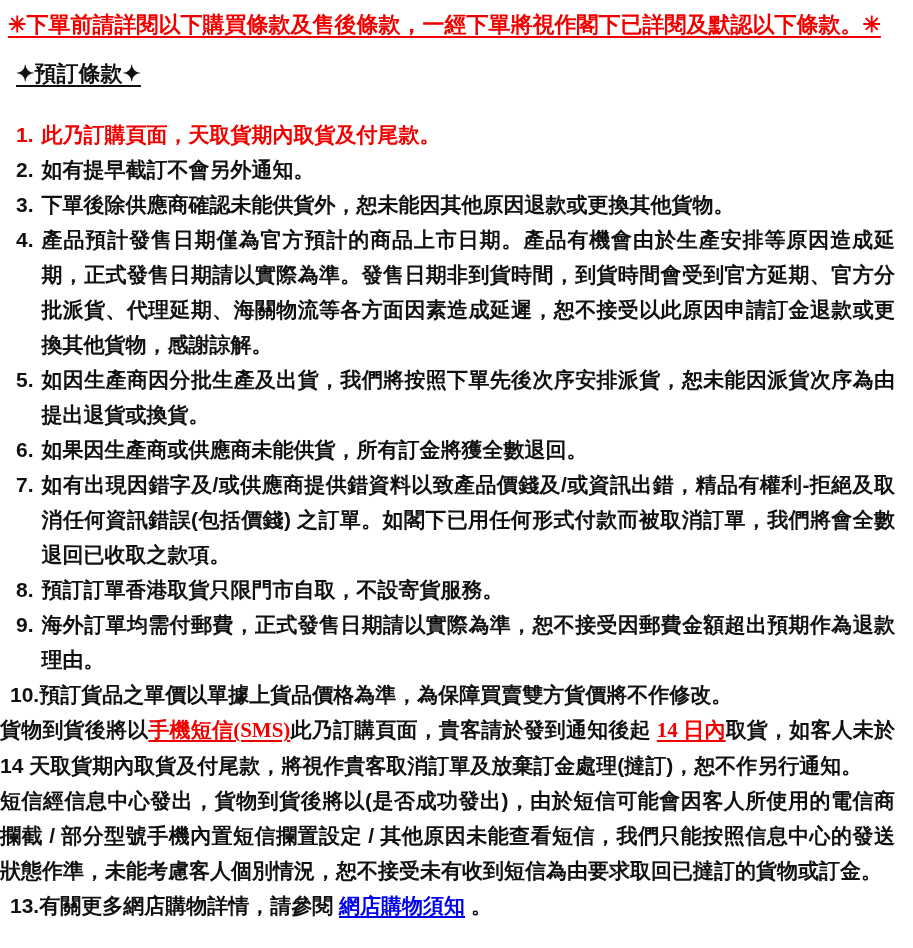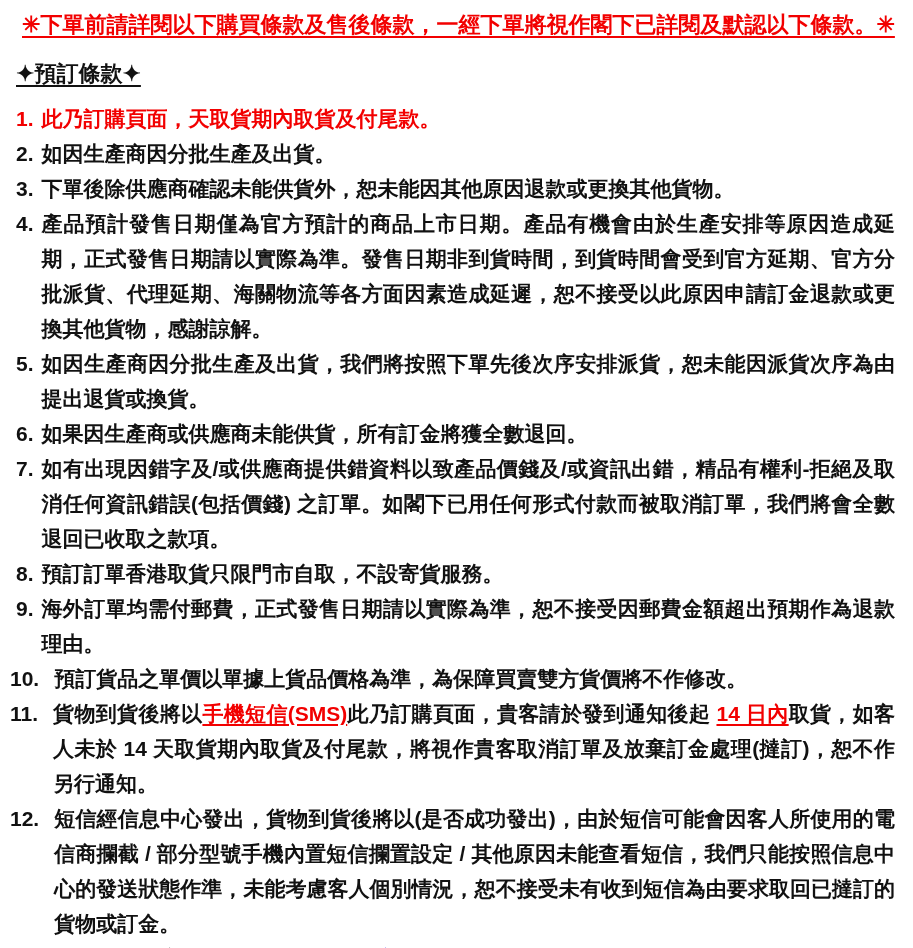--- a/index.html
+++ b/index.html
@@ -10,31 +10,31 @@
   html,body{margin:0;padding:0;background:#ffffff;}
   body{
     width:913px;
     min-height:948px;
     font-family:"Liberation Sans", sans-serif;
     font-weight:700;
     color:var(--text-black);
     -webkit-font-smoothing:antialiased;
   }
   .banner{
-    margin:10px 18px 0 22px;
+    margin:10px 18px 0 8px;
     font-size:22px;
     line-height:1.35;
     color:var(--alert-red);
     text-decoration:underline;
     text-underline-offset:4px;
     text-decoration-thickness:2px;
   }
   .section-title{
     display:inline-block;
-    margin:21px 0 0 16px;
+    margin:21px 0 16px 16px;
     font-size:22px;
     line-height:1.2;
     color:var(--text-black);
     text-decoration:underline;
     text-underline-offset:4px;
     text-decoration-thickness:2px;
   }
   .terms{margin-top:14px;}
   .item{
     display:flex;
@@ -42,32 +42,33 @@
     line-height:35px;
     padding-right:18px;
   }
   .item .num{
     flex:0 0 auto;
     padding-left:16px;
     margin-right:8px;
   }
   .item.d2 .num{
     padding-left:10px;
-    margin-right:15px;
+    margin-right:0;
   }
   .item .txt{
     flex:1 1 auto;
     text-align:justify;
   }
   .item.red{color:var(--alert-red);}
   .red-ul{
     color:var(--alert-red);
     text-decoration:underline;
     text-underline-offset:3px;
     text-decoration-thickness:2px;
+    font-family:Liberation Serif, serif;
   }
   .link{
     color:var(--link-blue);
     text-decoration:underline;
     text-underline-offset:3px;
     cursor:pointer;
   }
 </style>
 </head>
 <body>
@@ -80,21 +81,21 @@
 
 <div class="terms">
 
   <div class="item red">
     <span class="num">1.</span>
     <span class="txt">此乃訂購頁面，天取貨期內取貨及付尾款。</span>
   </div>
 
   <div class="item">
     <span class="num">2.</span>
-    <span class="txt">如因生產商因分批生產及出貨。</span>
+    <span class="txt">如有提早截訂不會另外通知。</span>
   </div>
 
   <div class="item">
     <span class="num">3.</span>
     <span class="txt">下單後除供應商確認未能供貨外，恕未能因其他原因退款或更換其他貨物。</span>
   </div>
 
   <div class="item">
     <span class="num">4.</span>
     <span class="txt">產品預計發售日期僅為官方預計的商品上市日期。產品有機會由於生產安排等原因造成延期，正式發售日期請以實際為準。發售日期非到貨時間，到貨時間會受到官方延期、官方分批派貨、代理延期、海關物流等各方面因素造成延遲，恕不接受以此原因申請訂金退款或更換其他貨物，感謝諒解。</span>
@@ -124,26 +125,24 @@
     <span class="num">9.</span>
     <span class="txt">海外訂單均需付郵費，正式發售日期請以實際為準，恕不接受因郵費金額超出預期作為退款理由。</span>
   </div>
 
   <div class="item d2">
     <span class="num">10.</span>
     <span class="txt">預訂貨品之單價以單據上貨品價格為準，為保障買賣雙方貨價將不作修改。</span>
   </div>
 
   <div class="item d2">
-    <span class="num">11.</span>
     <span class="txt"><span>貨物到貨後將以</span><span class="red-ul">手機短信(SMS)</span><span>此乃訂購頁面，貴客請於發到通知後起 </span><span class="red-ul">14 日內</span><span>取貨，如客人未於 14 天取貨期內取貨及付尾款，將視作貴客取消訂單及放棄訂金處理(撻訂)，恕不作另行通知。</span></span>
   </div>
 
   <div class="item d2">
-    <span class="num">12.</span>
     <span class="txt">短信經信息中心發出，貨物到貨後將以(是否成功發出)，由於短信可能會因客人所使用的電信商攔截 / 部分型號手機內置短信攔置設定 / 其他原因未能查看短信，我們只能按照信息中心的發送狀態作準，未能考慮客人個別情況，恕不接受未有收到短信為由要求取回已撻訂的貨物或訂金。</span>
   </div>
 
   <div class="item d2">
     <span class="num">13.</span>
     <span class="txt"><span>有關更多網店購物詳情，請參閱 </span><a class="link">網店購物須知</a><span> 。</span></span>
   </div>
 
 </div>
 

